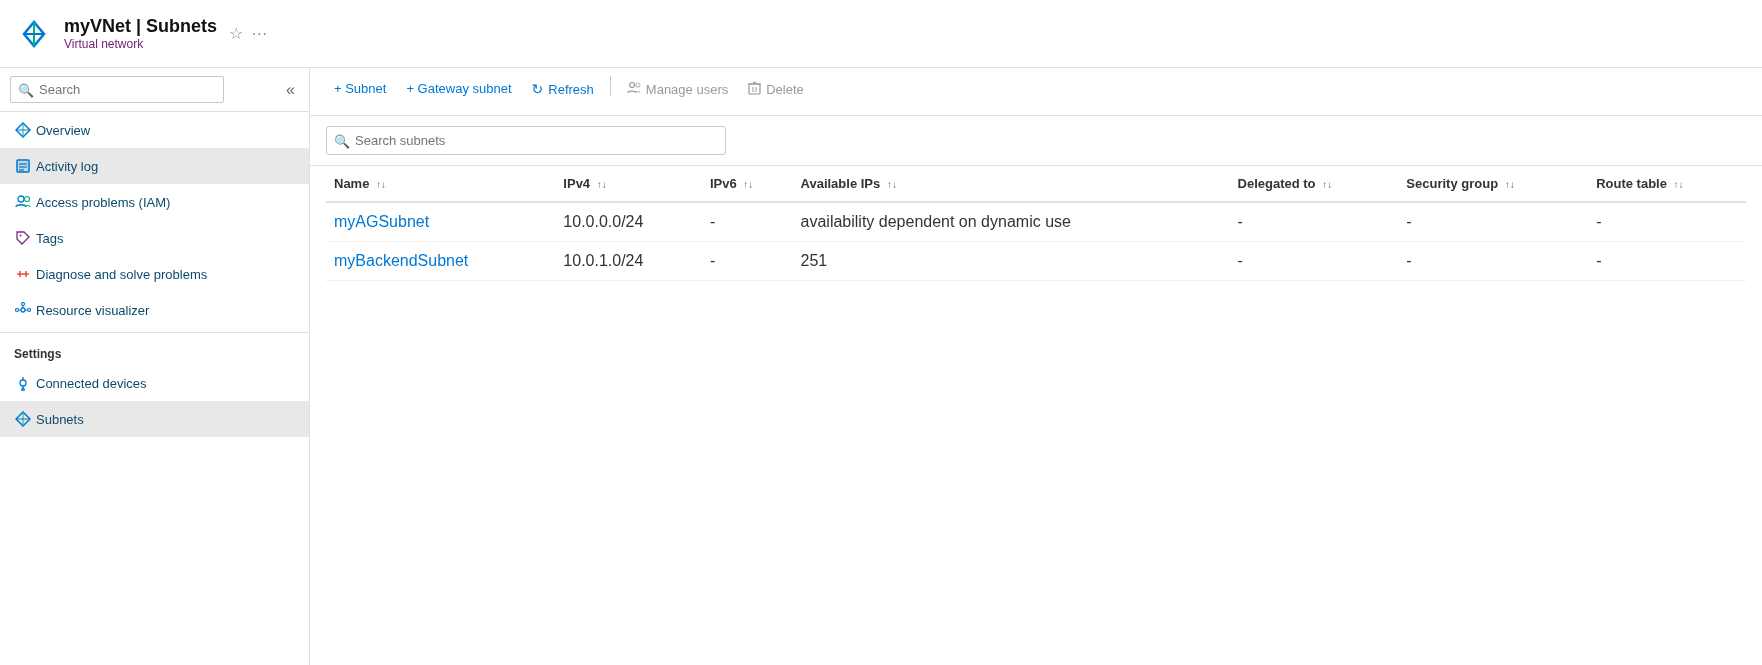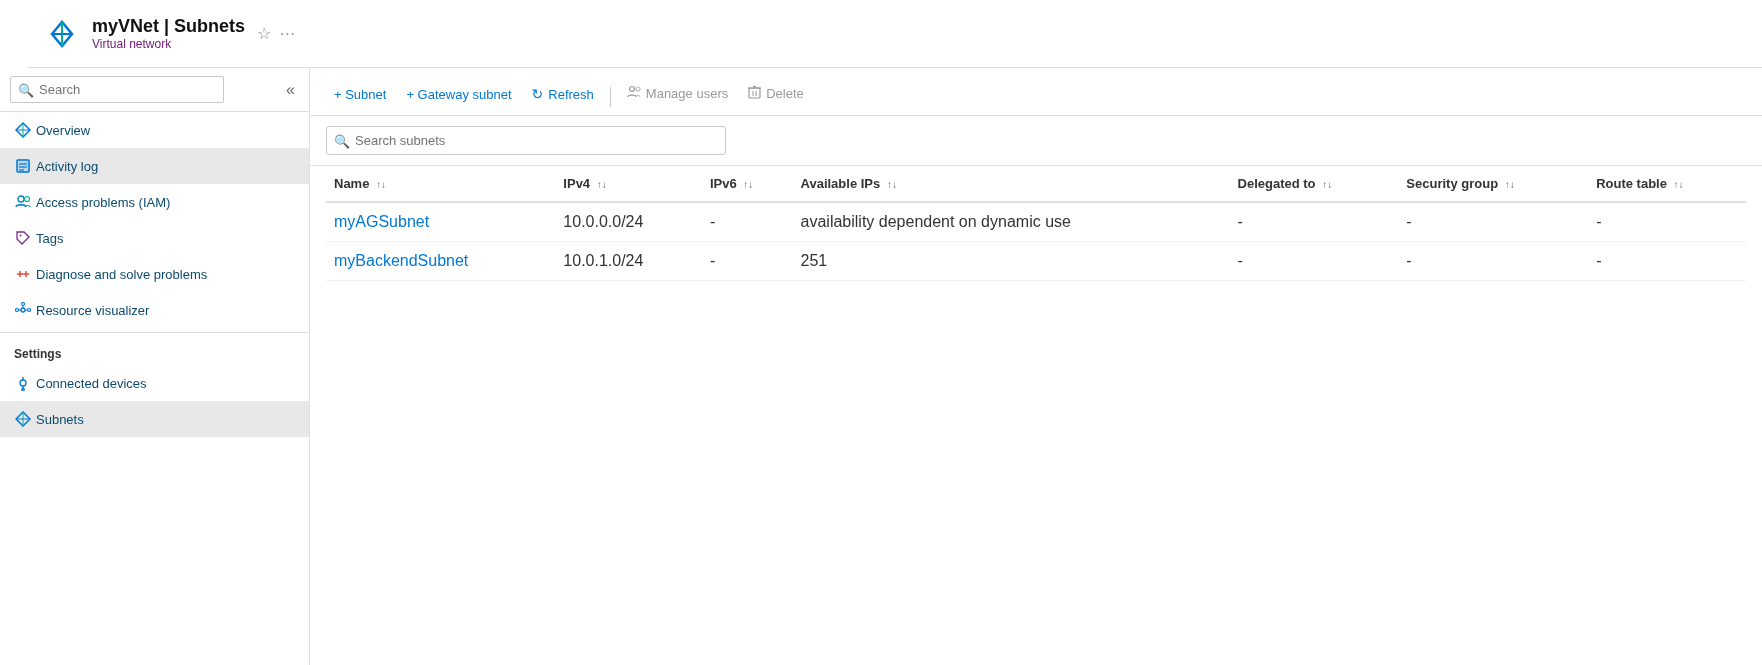--- a/index.html
+++ b/index.html
@@ -1,20 +1,20 @@
 <!DOCTYPE html>
 <html><head>
   <meta charset="utf-8">
   <style>
     * { box-sizing: border-box; margin: 0; padding: 0; }
     body { font-family: 'Segoe UI', sans-serif; font-size: 13px; color: #333; background: #fff; display: flex; flex-direction: column; height: 665px; overflow: hidden; }
 
     
     .header {
-      display: flex; align-items: center; padding: 28px 16px; border-bottom: 1px solid #e0e0e0; height: 68px; margin-left: 28px;
+      display: flex; align-items: center; padding: 28px 16px; border-bottom: 1px solid #e0e0e0; height: 68px;
     }
     .header-logo {
       display: flex; align-items: center; justify-content: center; width: 36px; height: 36px; margin-right: 12px;
     }
     .logo-svg { width: 32px; height: 32px; }
     .header-title-group { display: flex; flex-direction: column; }
     .header-title { font-size: 18px; font-weight: 600; color: #111; }
     .header-subtitle { font-size: 12px; color: #701a75; }
     .header-icon-star { font-size: 16px; color: #888; margin-left: 12px; cursor: pointer; }
     .header-icon-dots { font-size: 16px; color: #888; margin-left: 8px; cursor: pointer; }
@@ -47,21 +47,21 @@
     .nav-icon { width: 18px; height: 18px; display: flex; align-items: center; justify-content: center; flex-shrink: 0; }
     .nav-section-header {
       padding: 14px 14px 4px 14px; font-size: 12px; font-weight: 600; color: #333; border-top: 1px solid #e0e0e0; margin-top: 4px;
     }
 
     
     .content { flex: 1; display: flex; flex-direction: column; overflow: hidden; }
 
     
     .toolbar {
-      display: flex; align-items: flex-end; padding: 8px 16px; border-bottom: 1px solid #e0e0e0; gap: 4px; height: 48px;
+      display: flex; align-items: flex-start; padding: 8px 16px; border-bottom: 1px solid #e0e0e0; gap: 4px; height: 48px;
     }
     .toolbar-btn {
       display: flex; align-items: center; gap: 5px; background: none; border: none; cursor: pointer;
       font-size: 13px; color: #0078d4; padding: 5px 8px; border-radius: 2px;
     }
     .toolbar-btn.disabled { color: #999; cursor: default; }
     .toolbar-separator { width: 1px; height: 20px; background: #c8c8c8; margin: 0 4px; }
 
     
     .content-search-row {

